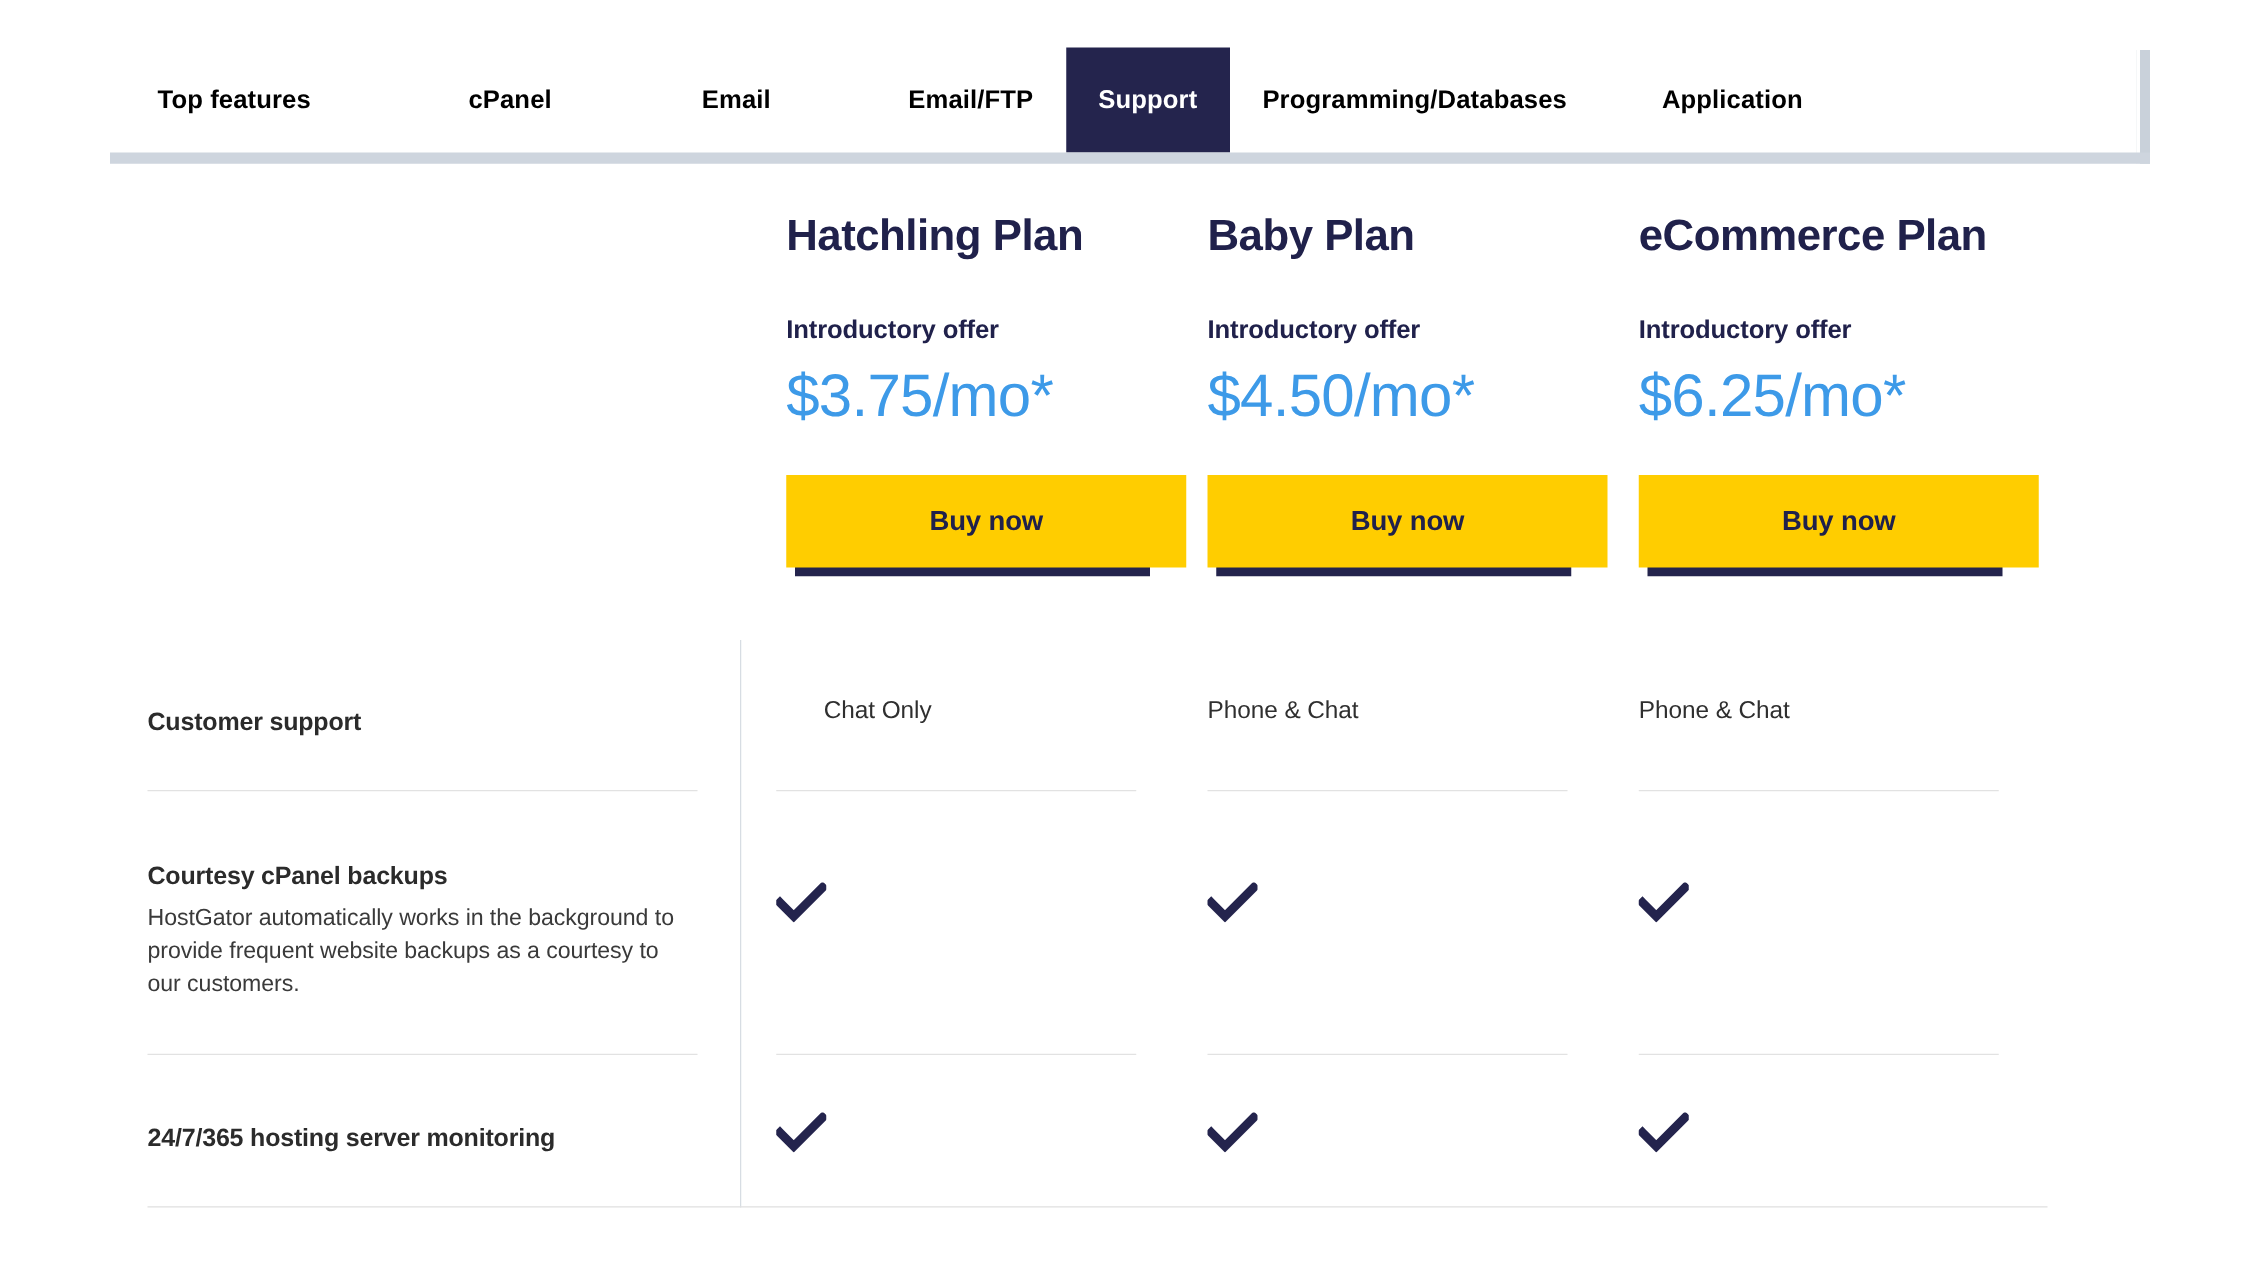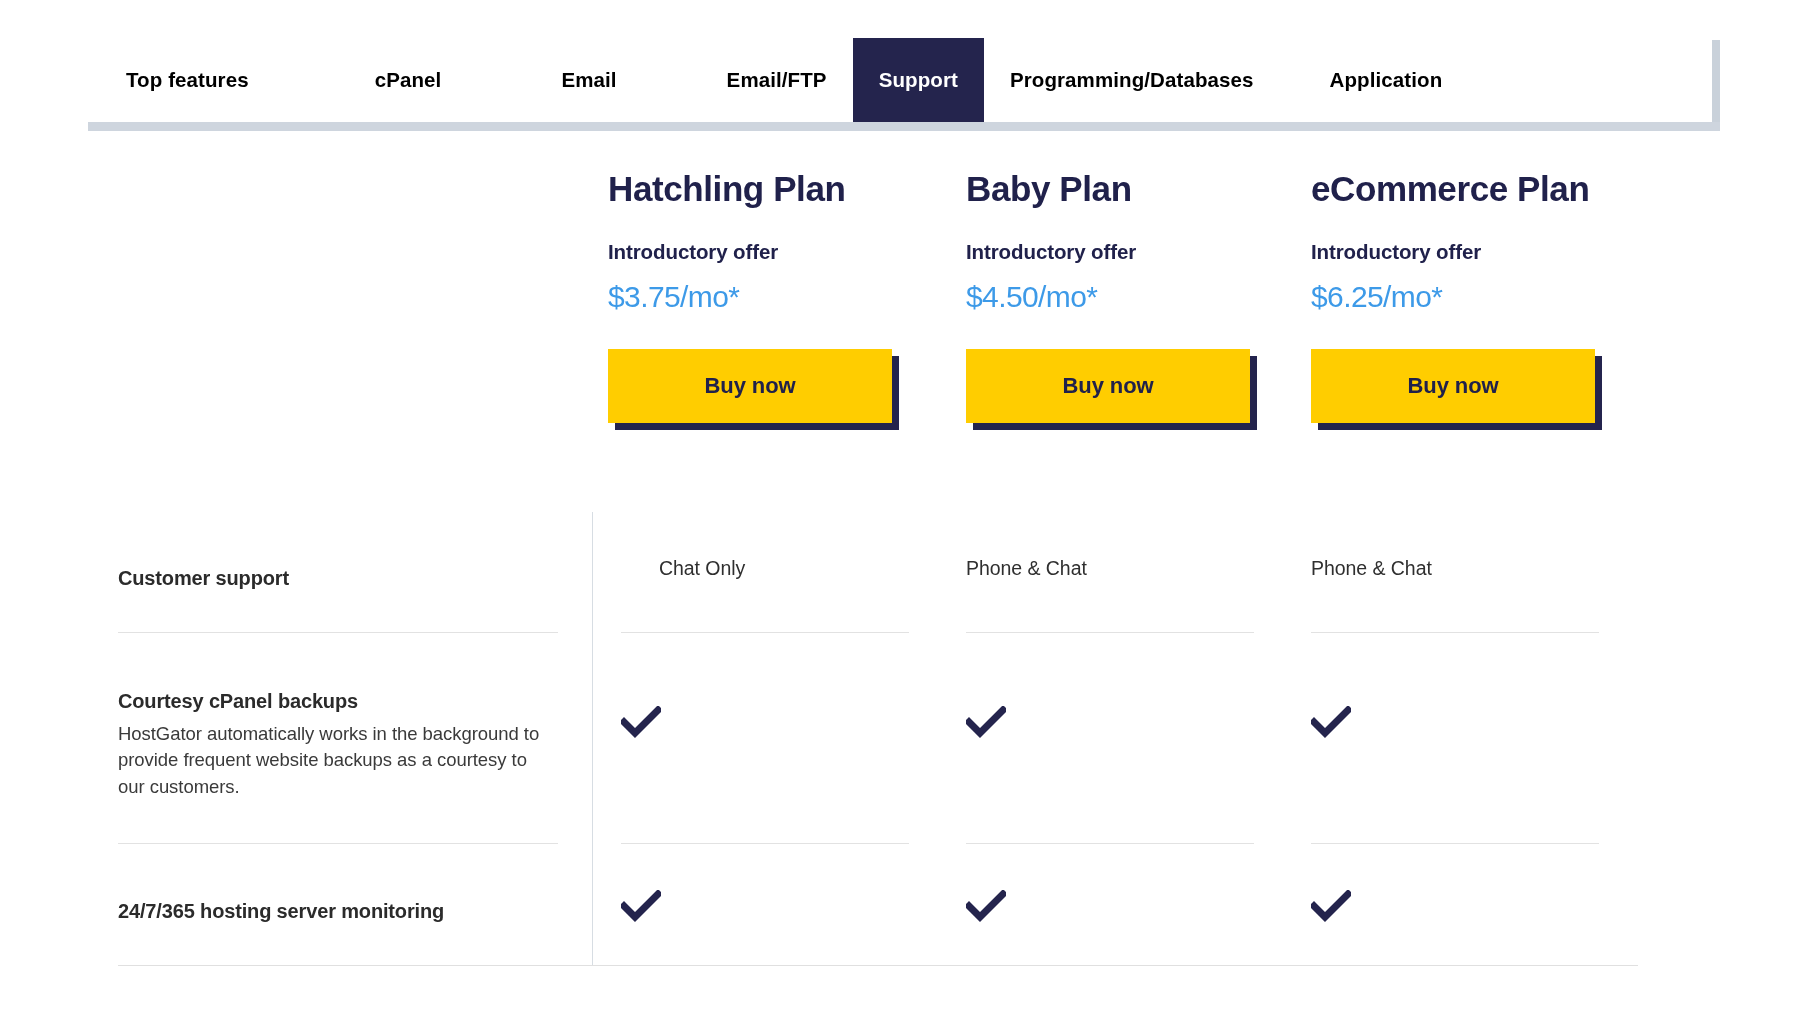--- a/index.html
+++ b/index.html
@@ -91,43 +91,43 @@
     left: 0;
     top: 170px;
     width: 1800px;
     height: 320px;
   }
   .plan-col {
     position: absolute;
     top: 0;
     width: 340px;
   }
-  .plan-col.c0 { left: 608px; }
+  .plan-col.c0 { left: 629px; }
   .plan-col.c1 { left: 966px; }
   .plan-col.c2 { left: 1311px; }
 
   .plan-title {
     font-size: 35px;
     font-weight: 800;
     color: #20214b;
     letter-spacing: -0.4px;
     line-height: 1.1;
     margin: 0;
     white-space: nowrap;
   }
   .plan-offer {
-    margin-top: 31px;
+    margin-top: 43px;
     font-size: 20.5px;
     font-weight: 800;
     color: #20214b;
     letter-spacing: -0.1px;
   }
   .plan-price {
     margin-top: 16px;
-    font-size: 30px;
+    font-size: 48px;
     font-weight: 400;
     color: #3d9ae8;
     letter-spacing: -0.6px;
     line-height: 1.1;
   }
 
   .buy-wrap {
     position: relative;
     margin-top: 36px;
     width: 284px;
@@ -138,21 +138,21 @@
     left: 7px;
     top: 7px;
     width: 284px;
     height: 74px;
     background: #24244d;
   }
   .buy-btn {
     position: absolute;
     left: 0;
     top: 0;
-    width: 284px;
+    width: 320px;
     height: 74px;
     background: #ffcd00;
     border: none;
     color: #20214b;
     font-family: inherit;
     font-size: 22px;
     font-weight: 800;
     letter-spacing: -0.1px;
     cursor: pointer;
     display: flex;

